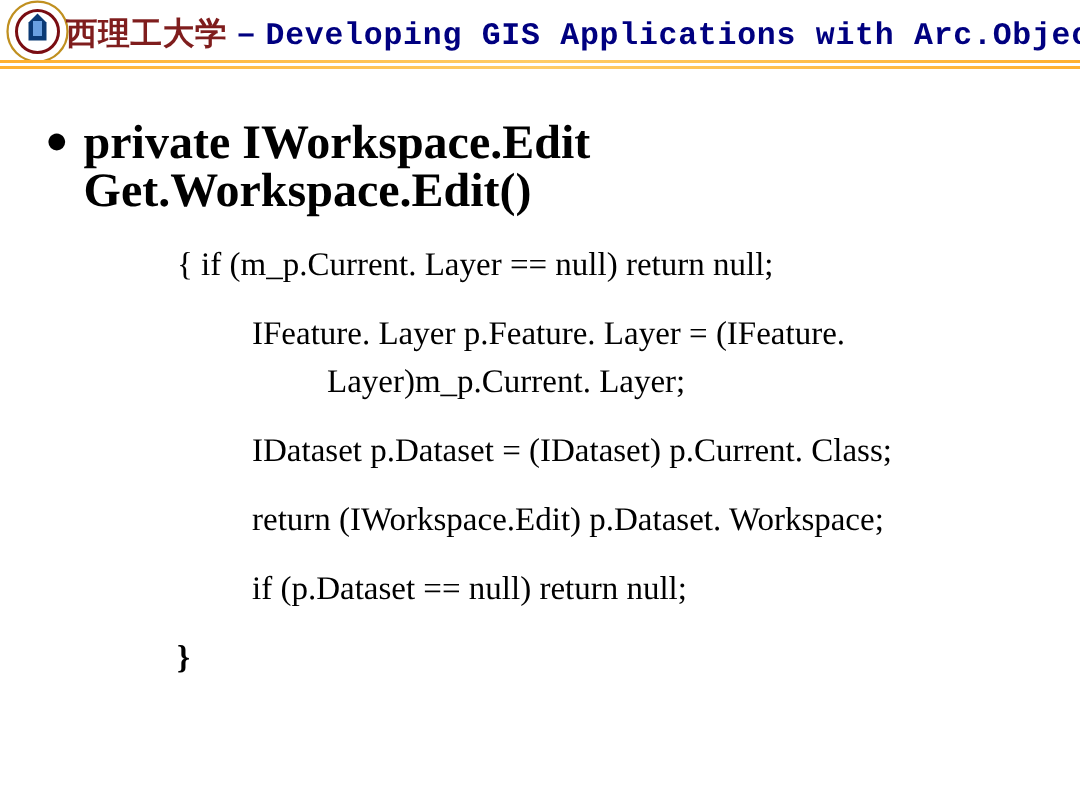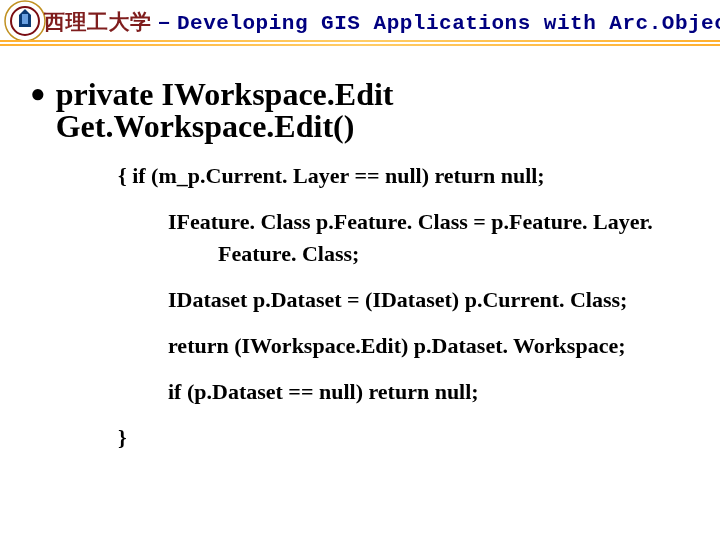--- a/index.html
+++ b/index.html
@@ -75,21 +75,21 @@
     color: #000;
     line-height: 32px;
   }
 
   .code-block {
     margin-left: 88px;
     margin-right: 20px;
   }
   .code-line {
     font-size: 22px;
-    font-weight: bold;
+    font-weight: normal;
     color: #000;
     line-height: 32px;
     margin-bottom: 14px;
     text-indent: -50px;
     padding-left: 50px;
   }
   .code-line.first { text-indent: 0; padding-left: 0; }
   .code-line.indent1 { margin-left: 50px; }
   .code-line.close { margin-left: 0; margin-top: 6px; } 
   .brace { font-weight: bold; }
@@ -120,20 +120,20 @@
 
 <div class="content">
 
   <div class="bullet-row">
     <div class="bullet-dot">●</div>
     <div class="bullet-text">private IWorkspace.Edit Get.Workspace.Edit()</div>
   </div>
 
   <div class="code-block">
     <div class="code-line first">{   if (m_p.Current. Layer == null) return null;</div>
-    <div class="code-line indent1">IFeature. Class p.Feature. Class = p.Feature. Layer. Feature. Class;</div>
+    <div class="code-line indent1">IFeature. Layer p.Feature. Layer = (IFeature. Layer)m_p.Current. Layer;</div>
     <div class="code-line indent1">IDataset p.Dataset = (IDataset) p.Current. Class;</div>
     <div class="code-line indent1">return (IWorkspace.Edit) p.Dataset. Workspace;</div>
     <div class="code-line indent1">if (p.Dataset == null) return null;</div>
     <div class="code-line close brace">}</div>
   </div>
 
 </div>
 
 </body></html>

